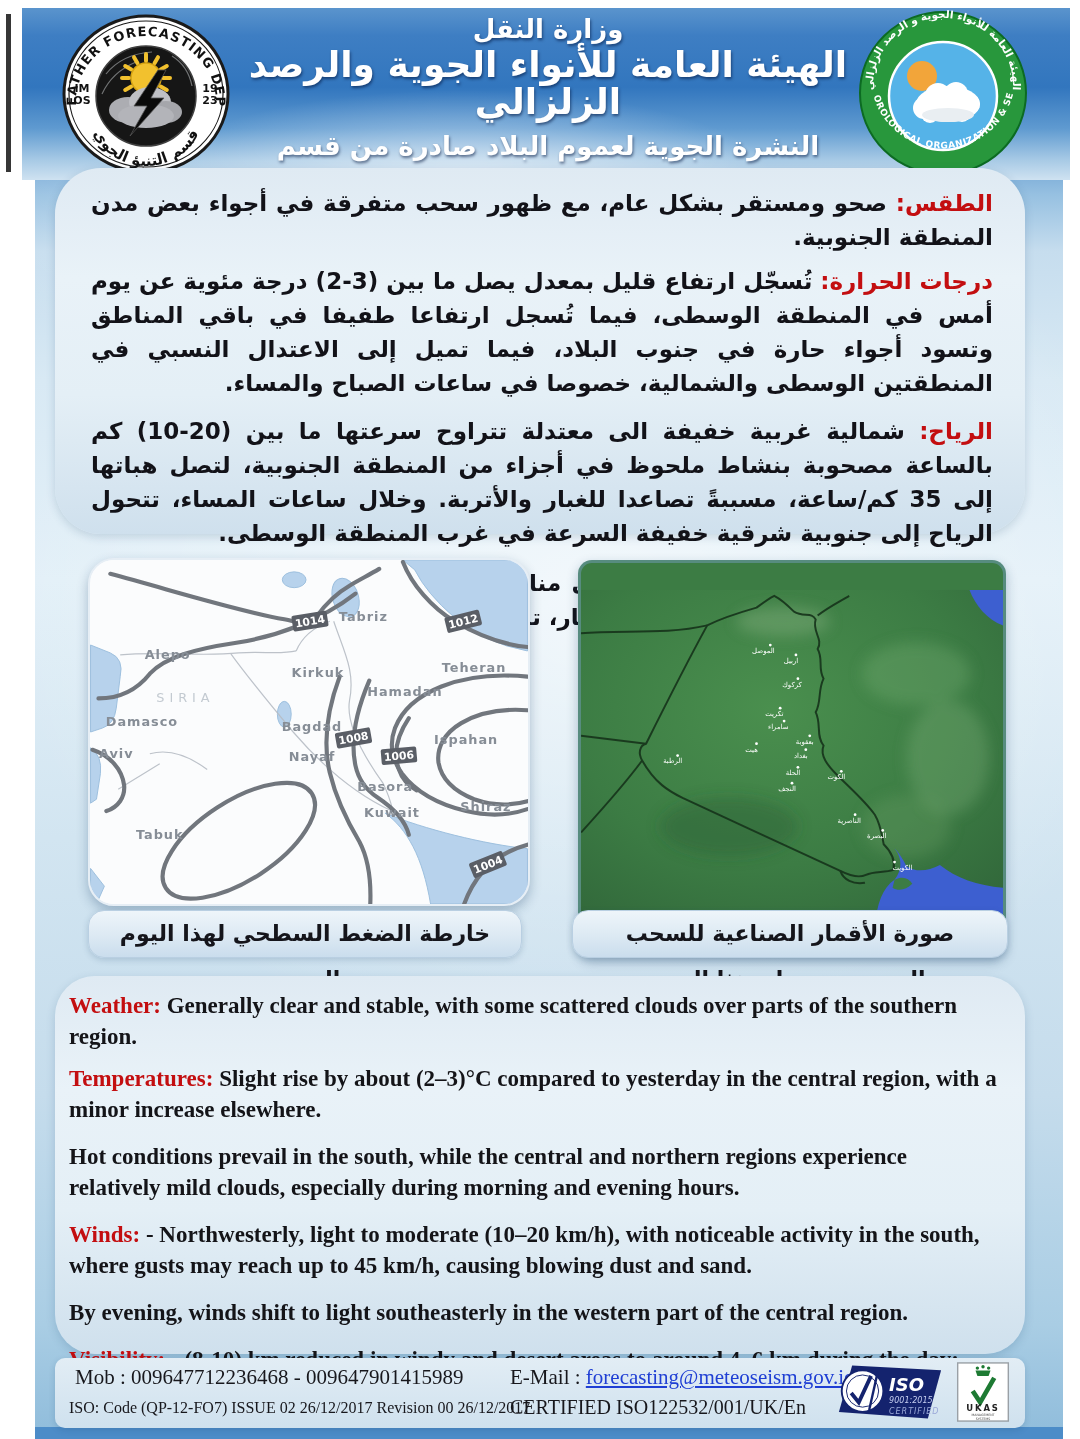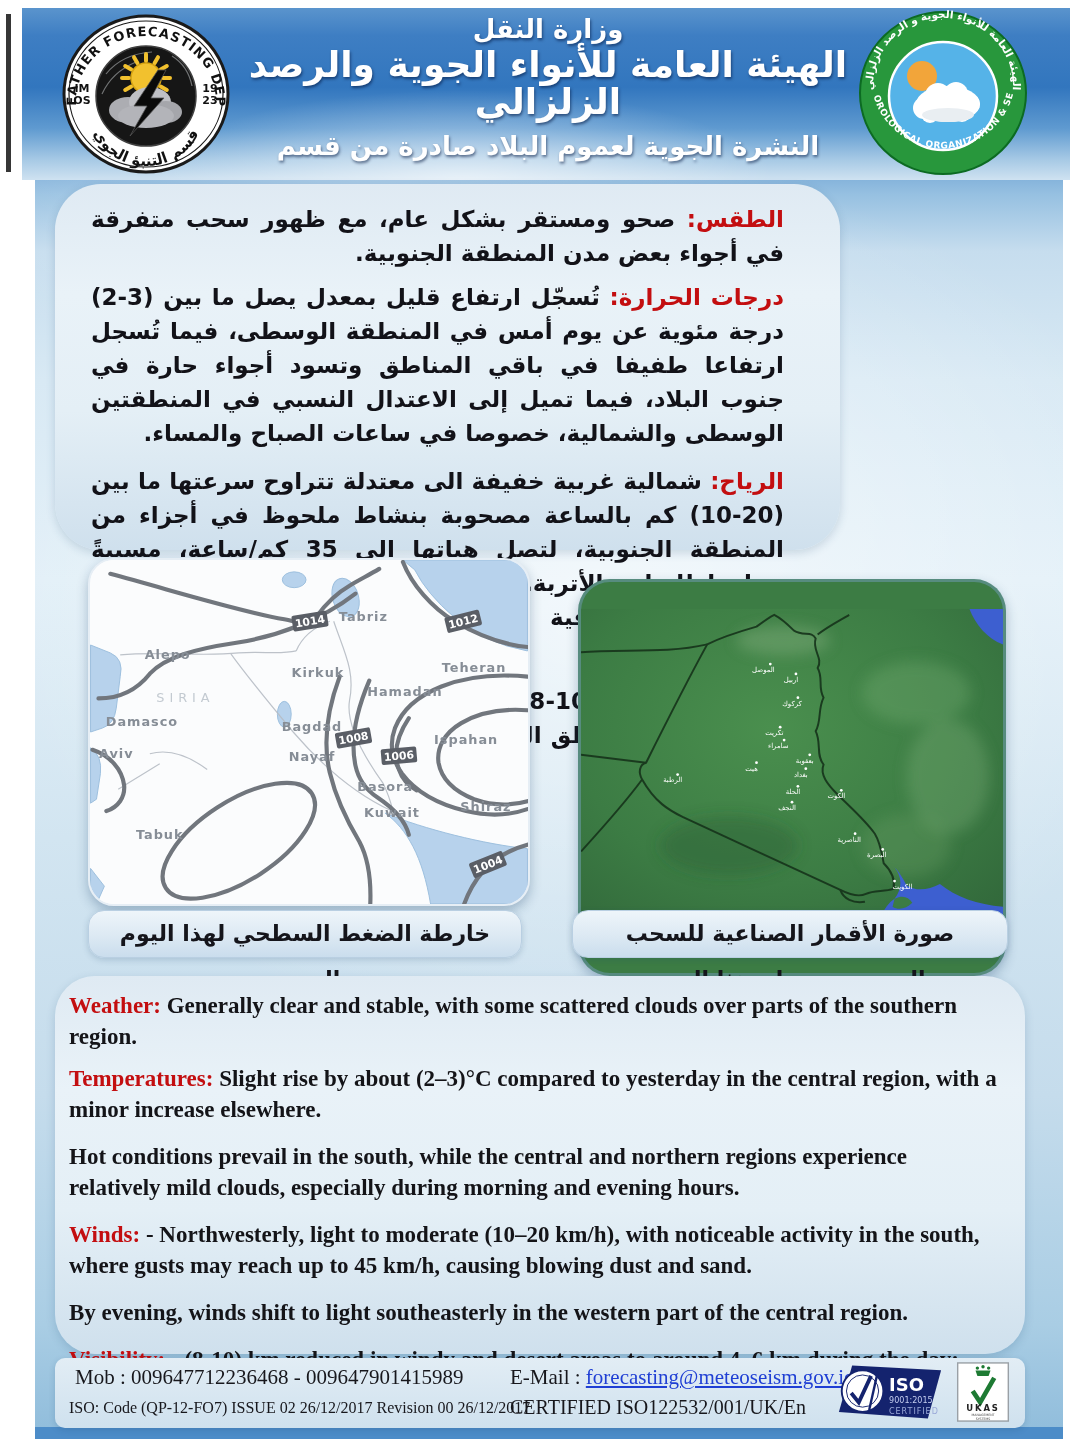--- a/index.html
+++ b/index.html
@@ -25,32 +25,32 @@
   .titles{left:248px;top:12px;width:600px;text-align:center;color:#ffffff;font-weight:bold;
           text-shadow:1px 2px 3px rgba(0,20,60,.55);}
   .t1{font-size:26px;line-height:34px;}
   .t2{font-size:36px;line-height:37px;}
   .t3{font-size:26px;line-height:52px;}
   .t4{font-size:28px;line-height:46px;}
 
   
   .panel{background:linear-gradient(180deg,#dfeaf3 0%,#e9f2f8 30%,#e4eff6 62%,#cfe0ed 100%);
          box-shadow:0 3px 10px rgba(30,70,110,.18);}
-  .ar-panel{left:55px;top:184px;width:785px;height:366px;border-radius:46px;
-            box-sizing:border-box;padding:18px 56px 0 36px;direction:rtl;}
+  .ar-panel{left:55px;top:168px;width:970px;height:366px;border-radius:46px;
+            box-sizing:border-box;padding:18px 32px 0 36px;direction:rtl;}
   .ar-panel p{margin:0 0 10px 0;font-size:23px;line-height:34px;font-weight:bold;color:#121218;
               text-align:justify;}
   .lbl-red{color:#c30e10;}
 
   
   .map-box{overflow:hidden;box-shadow:0 5px 12px rgba(20,60,100,.30);}
   .pressure-box{left:88px;top:558px;width:442px;height:348px;border-radius:26px;background:#fbfcfd;
                 border:2px solid #e6eef5;box-sizing:border-box;}
-  .sat-box{left:578px;top:560px;width:428px;height:397px;border-radius:32px;background:#3c7c44;
-           border:3px solid rgba(120,160,200,.45);box-sizing:border-box;margin-top:19px;}
+  .sat-box{left:578px;top:560px;width:428px;height:397px;border-radius:14px;background:#3c7c44;
+           border:3px solid rgba(120,160,200,.45);box-sizing:border-box;}
   .map-box svg{display:block;width:100%;height:100%;}
 
   .pill{top:910px;height:46px;border-radius:16px;border:1px solid #b9cfe2;
         background:linear-gradient(180deg,#eef5fa 0%,#dcE9f3 55%,#cadded 100%);
         box-shadow:0 2px 6px rgba(30,70,110,.20);
         text-align:center;line-height:46px;font-size:22px;font-weight:bold;color:#15151b;direction:rtl;}
   .pill-left{left:88px;width:432px;}
   .pill-right{left:572px;width:434px;}
 
   
@@ -63,21 +63,21 @@
   .footer-panel{left:55px;top:1358px;width:970px;height:70px;border-radius:10px;
             background:linear-gradient(180deg,#e2edf5 0%,#cfe1ee 100%);
             box-shadow:0 2px 6px rgba(30,70,110,.20);
             font-family:"Liberation Serif","DejaVu Serif",serif;color:#17171c;}
   .f-mob{left:20px;top:7px;font-size:21px;}
   .f-mail{left:455px;top:7px;font-size:21px;}
   .f-mail a{color:#1f3fd4;}
   .f-iso-line{left:14px;top:41px;font-size:16px;}
   .f-cert{left:455px;top:38px;font-size:20px;}
   .badge{top:4px;height:60px;}
-  .iso-badge{left:782px;width:106px;}
+  .iso-badge{left:782px;width:106px;font-style:italic;}
   .ukas-badge{left:900px;width:56px;}
   .badge svg{display:block;width:100%;height:100%;}
 
   .map-city{fill:#868d96;font-weight:bold;letter-spacing:1px;font-size:13px;font-family:"DejaVu Sans",sans-serif;}
   .sat-city{fill:#ffffff;font-size:7px;font-family:"DejaVu Sans",sans-serif;}
 </style>
 </head>
 <body>
 
 <div class="canvas">

